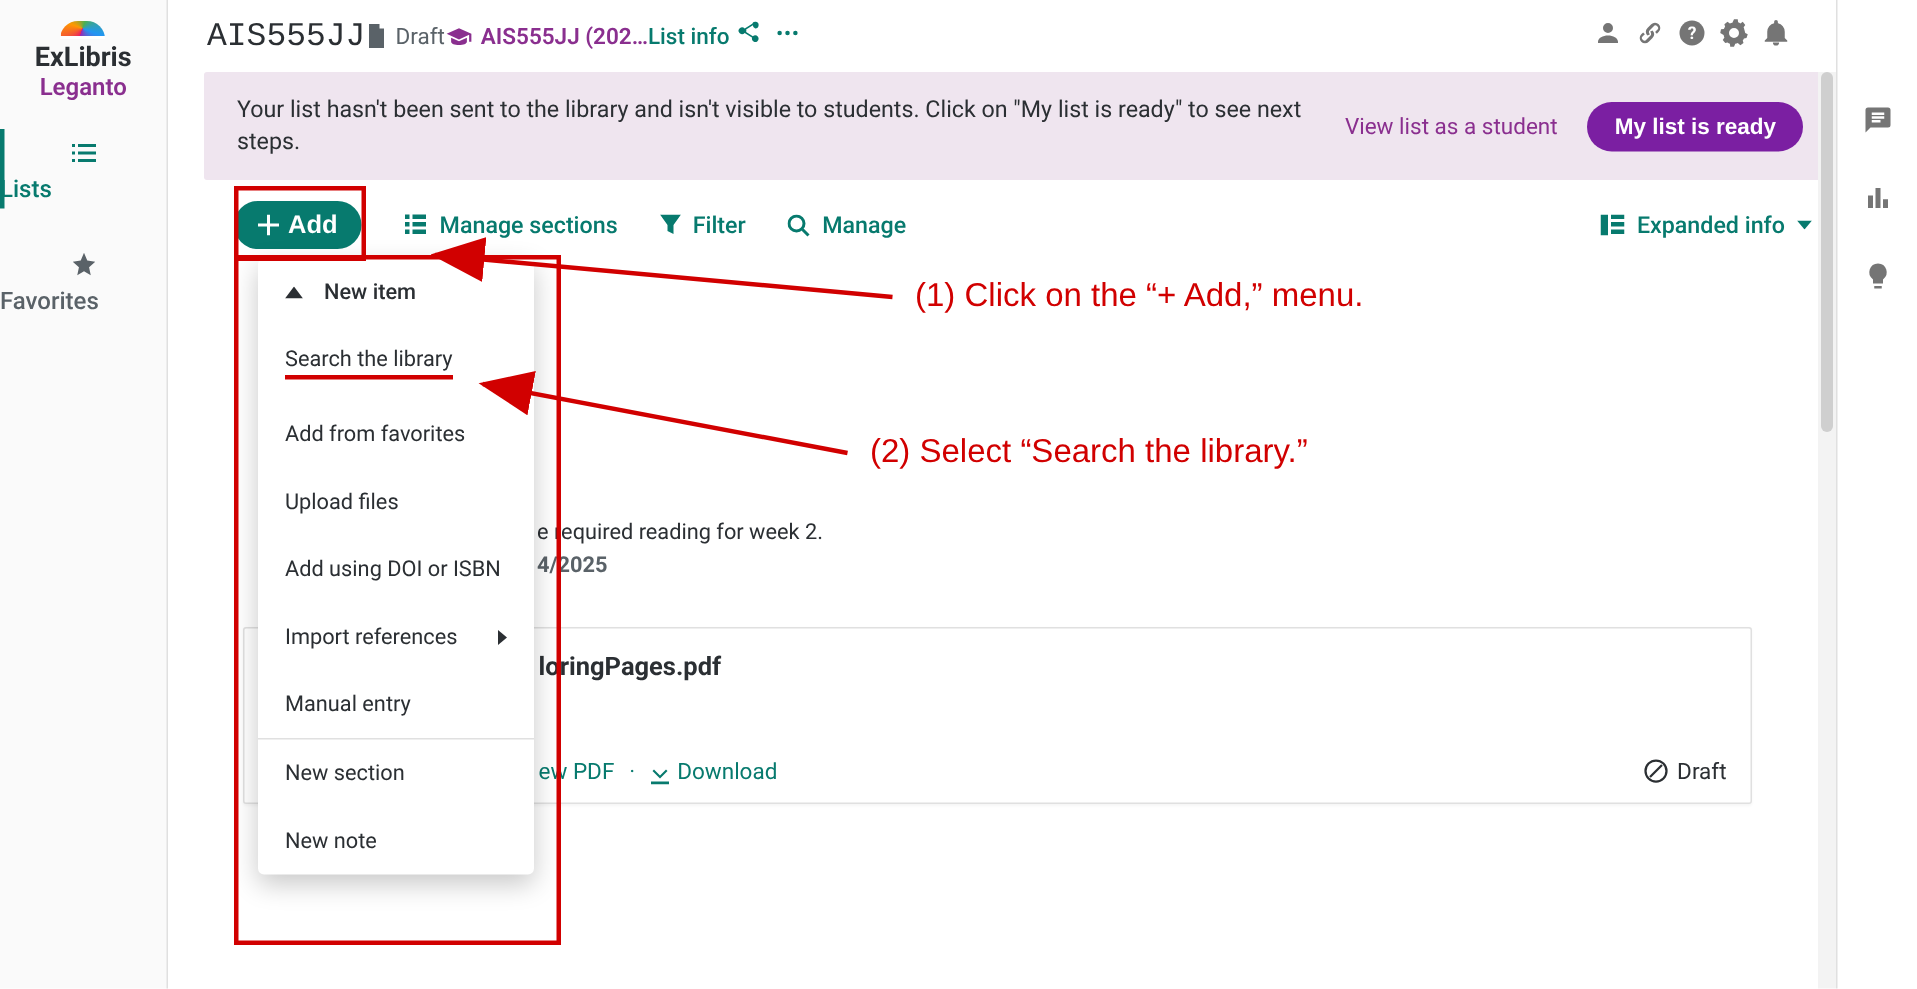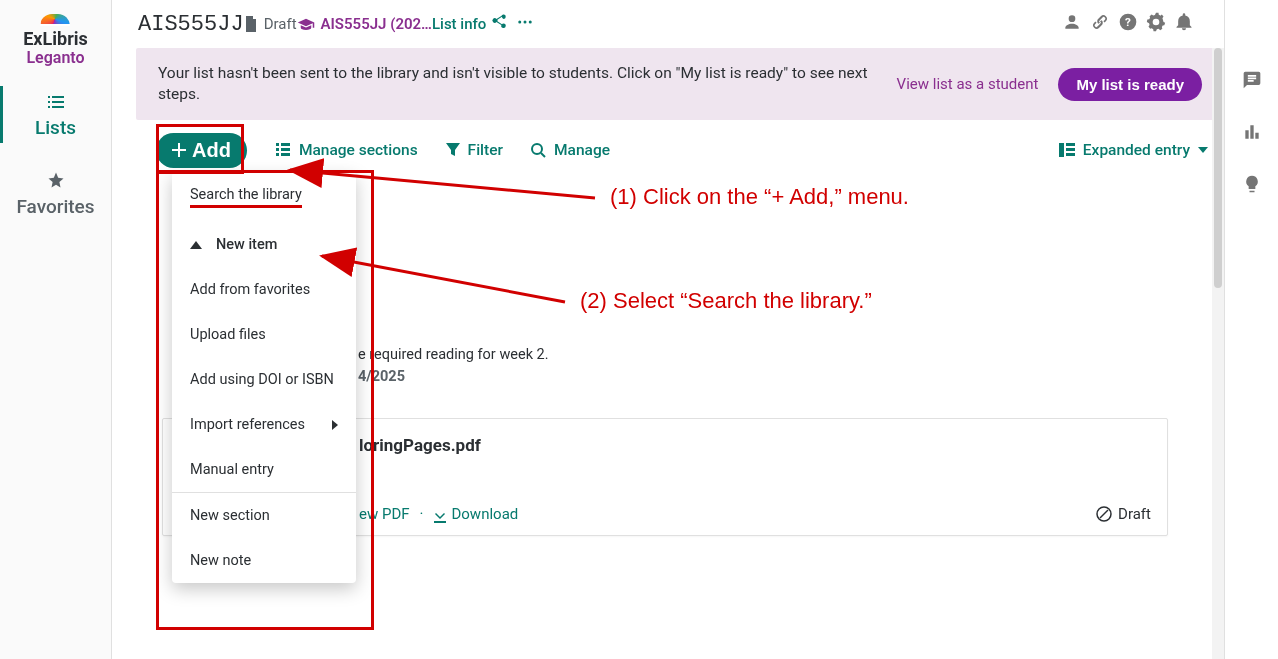--- a/index.html
+++ b/index.html
@@ -29,22 +29,22 @@
   }
   .brand { padding:14px 8px 10px; text-align:center; }
   .brand-logo { font-weight:700; font-size:18px; line-height:1; }
   .brand-logo small { display:block; font-weight:600; color:var(--purple-text); font-size:16px; margin-top:2px;}
   .rainbow {
     width:30px; height:12px; margin:0 auto 4px; border-radius:12px 12px 0 0;
     background: conic-gradient(from 200deg, #e91e63, #ff9800, #4caf50, #2196f3, #9c27b0);
     border-bottom:2px solid #fff;
   }
   .nav-item {
-    width:100%; text-align:center; padding:18px 0 14px;
-    font-size:19px; font-weight:500; cursor:pointer;
+    width:100%; padding:18px 0 14px;
+    font-size:16px; font-weight:500; cursor:pointer;
     color:var(--grey-text);
   }
   .nav-item.current { color:var(--teal); position:relative; }
   .nav-item.current::before {
     content:""; position:absolute; left:0; top:10px; bottom:10px; width:3px; background:var(--teal);
   }
   .nav-icon { display:block; margin:0 auto 6px; }
 
   
   .topbar {
@@ -72,21 +72,21 @@
     padding:8px 18px; font-size:15px; font-weight:600; cursor:pointer;
   }
 
   
   .toolbar {
     position:absolute; left:156px; right:70px; top:128px; height:44px;
     display:flex; align-items:center; gap:28px;
   }
   .add-btn {
     background:var(--teal); color:#fff; border:none; border-radius:20px;
-    padding:6px 16px; font-size:20px; font-weight:600; cursor:pointer;
+    padding:6px 16px; font-size:17px; font-weight:600; cursor:pointer;
     display:inline-flex; align-items:center; gap:6px;
   }
   .tool-link { color:var(--teal); font-size:15.5px; display:inline-flex; align-items:center; gap:8px; cursor:pointer; font-weight:500;}
   .toolbar .spacer { flex:1; }
 
   
   .dropdown {
     position:absolute; left:172px; top:172px; width:184px;
     background:#fff; border-radius:4px;
     box-shadow: 0 6px 18px rgba(0,0,0,.22);
@@ -258,21 +258,21 @@
         <circle cx="6" cy="6" r="5" fill="none" stroke="currentColor" stroke-width="2"></circle>
         <path d="M10 10l4 4" stroke="currentColor" stroke-width="2"></path>
       </svg>
     <span>Manage</span>
   </span>
   <span class="spacer"></span>
   <span class="tool-link">
     <svg width="16" height="14" viewBox="0 0 16 14">
         <path fill="currentColor" d="M0 0h5v14H0zM7 0h9v3H7zM7 5h9v3H7zM7 10h9v3H7z"></path>
       </svg>
-    <span>Expanded entry</span>
+    <span>Expanded info</span>
     <svg width="10" height="6" viewBox="0 0 10 6">
         <path fill="currentColor" d="M0 0l5 6 5-6z"></path>
       </svg>
   </span>
 </div>
 
 <div class="scroll-hint"></div>
 <div class="scroll-thumb"></div>
 
 <div class="behind-text" style="left:358px; top:346px;">
@@ -297,28 +297,28 @@
   <div class="right">
     <svg width="16" height="16" viewBox="0 0 16 16">
         <circle cx="8" cy="8" r="7" fill="none" stroke="currentColor" stroke-width="1.5"></circle>
         <path d="M4 12L12 4" stroke="currentColor" stroke-width="1.5"></path>
       </svg>
     <span>Draft</span>
   </div>
 </div>
 
 <div class="dropdown">
-  <div class="menu-item">
-    <span class="underline-red">Search the library</span>
-  </div>
   <div class="menu-item header">
     <svg width="12" height="8" viewBox="0 0 12 8">
         <path fill="currentColor" d="M6 0L0 8h12z"></path>
       </svg>
     <span>New item</span>
+  </div>
+  <div class="menu-item">
+    <span class="underline-red">Search the library</span>
   </div>
   <div class="menu-item">
       <span>Add from favorites</span>
     </div>
   <div class="menu-item">
       <span>Upload files</span>
     </div>
   <div class="menu-item">
       <span>Add using DOI or ISBN</span>
     </div>

